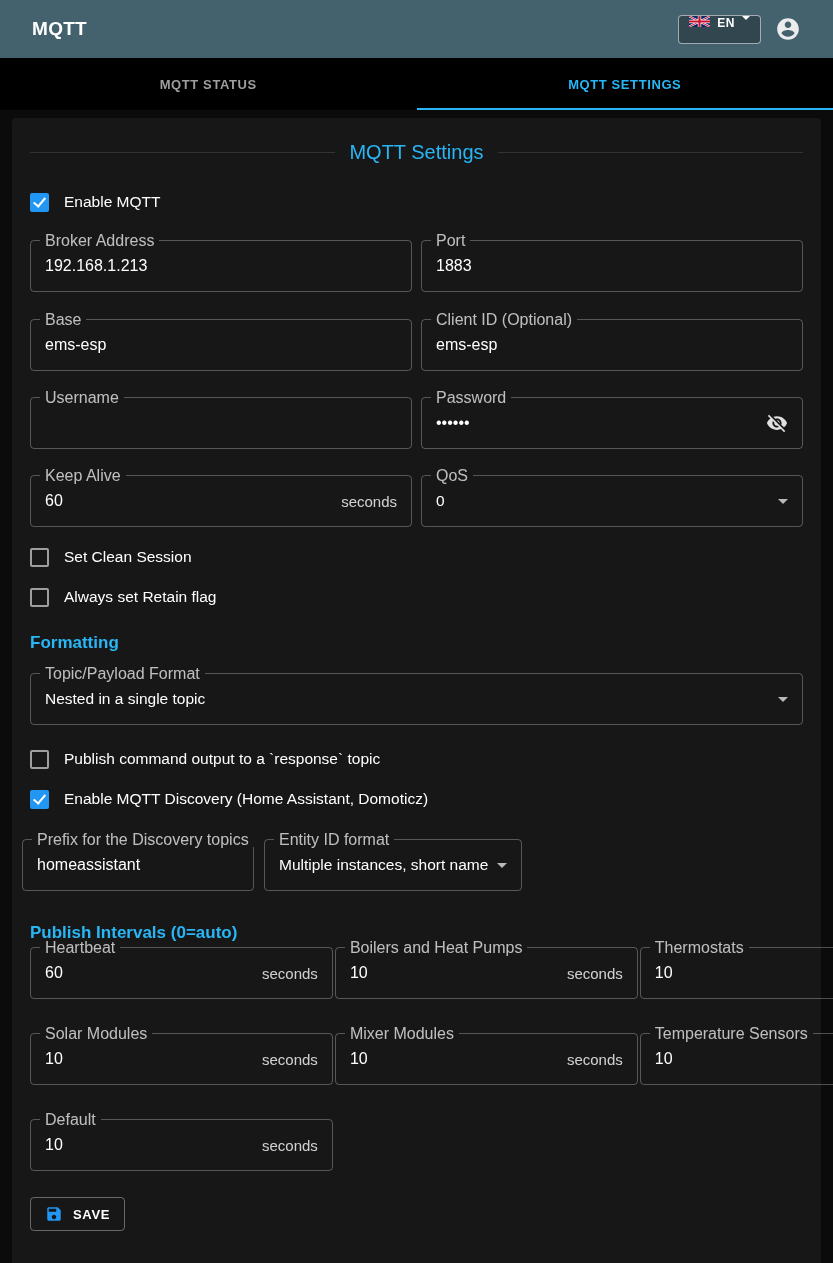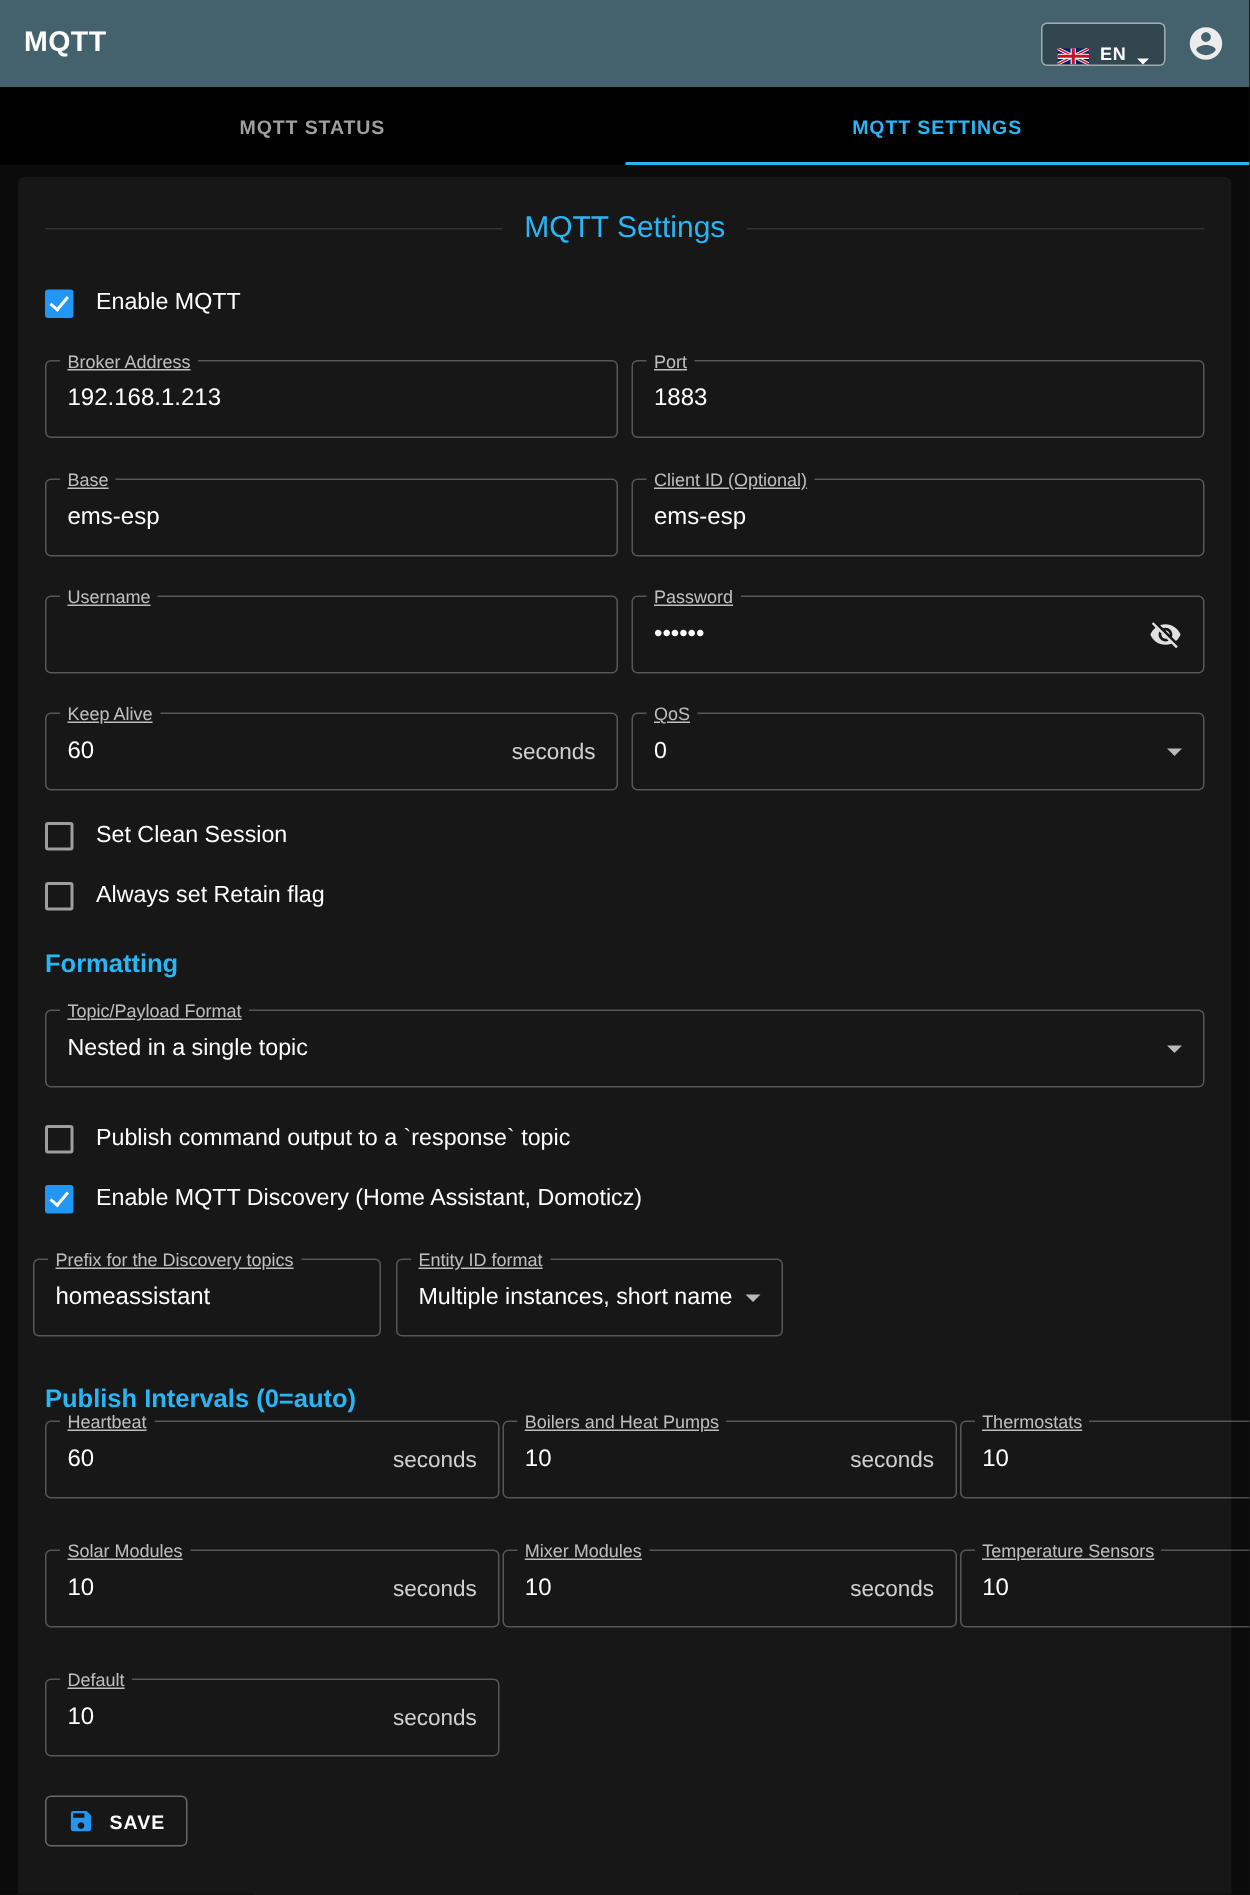--- a/index.html
+++ b/index.html
@@ -3,24 +3,24 @@
 <meta charset="utf-8">
 <style>
   * { box-sizing: border-box; margin: 0; padding: 0; }
   html, body { background: var(--page_bg, #0b0b0b); }
   body {
     width: 833px; min-height: 1263px;
     font-family: "Liberation Sans", sans-serif;
     color: #fff;
   }
   
-  .appbar { height: 58px; background: var(--appbar_bg, #44626e); display: flex; align-items: center; padding: 0 16px; }
+  .appbar { height: 58px; background: var(--appbar_bg, #44626e); display: flex; align-items: center; padding: 0 32px; }
   .app-title { font-size: 19px; font-weight: 700; letter-spacing: .3px; color: #fff; }
   .appbar-spacer { flex: 1; }
-  .lang-btn { display: flex; align-items: flex-end; gap: 7px; height: 29px; padding: 0 10px;
+  .lang-btn { display: flex; align-items: flex-start; gap: 7px; height: 29px; padding: 0 10px;
     background: rgba(0,0,0,0.28); border: 1px solid rgba(255,255,255,0.55); border-radius: 4px;
     color: #fff; cursor: pointer; font-family: inherit; }
   .lang-label { font-size: 12px; font-weight: 700; letter-spacing: .5px; }
   .caret-down { width: 0; height: 0; border-left: 4px solid transparent; border-right: 4px solid transparent; border-top: 4px solid #fff; }
   .account-btn { background: none; border: 0; padding: 0; margin-left: 14px; cursor: pointer; display: flex; }
   
   .tabbar { height: 52px; background: #000; display: flex; position: relative; }
   .tab { flex: 1; display: flex; align-items: center; justify-content: center;
     font-size: 13px; font-weight: 700; letter-spacing: .6px; color: #9e9e9e; cursor: pointer; text-transform: uppercase; }
   .tab.active { color: var(--accent, #29b6f6); }
@@ -38,22 +38,22 @@
   .cb.unchecked { border: 2px solid #9e9e9e; background: transparent; }
   .cb.checked { background: var(--checkbox, #2196f3); }
   .cb.checked::after { content: ""; position: absolute; left: 6px; top: 2px; width: 5px; height: 10px;
     border: solid #fff; border-width: 0 2px 2px 0; transform: rotate(40deg); }
   .cblabel { font-size: 15.5px; color: #fff; text-align: center; }
   
   .row2 { display: grid; grid-template-columns: 1fr 1fr; column-gap: 9px; margin-bottom: 26px; }
   .row3 { display: grid; grid-template-columns: 1fr 1fr 1fr; gap: 34px 2px; margin-bottom: 26px; }
   .field { position: relative; height: 52px; border: 1px solid rgba(255,255,255,0.28); border-radius: 4px;
     display: flex; align-items: center; padding: 0 14px; }
-  .flabel { position: absolute; top: -7px; left: 9px; padding: 0 5px; font-size: 12px; line-height: 14px;
-    color: rgba(255,255,255,0.72); background: var(--card_bg, #171717); white-space: nowrap; text-decoration: underline; }
+  .flabel { position: absolute; top: -7px; left: 9px; padding: 0 5px; font-size: 16px; line-height: 14px;
+    color: rgba(255,255,255,0.72); background: var(--card_bg, #171717); white-space: nowrap; }
   .field input { flex: 1; min-width: 0; background: transparent; border: 0; outline: 0;
     color: #fff; font-size: 16px; font-family: inherit; padding: 0; }
   .suffix { color: rgba(255,255,255,0.8); font-size: 15px; margin-left: 10px; white-space: nowrap; }
   .field.select { cursor: pointer; }
   .field.select .value { flex: 1; font-size: 15.5px; color: #fff; white-space: nowrap; overflow: hidden; }
   .sel-caret { width: 0; height: 0; border-left: 5px solid transparent; border-right: 5px solid transparent;
     border-top: 5px solid rgba(255,255,255,0.7); margin-left: 8px; flex: 0 0 auto; }
   .eye-btn { background: none; border: 0; padding: 0; margin-left: 8px; cursor: pointer; display: flex; }
   .mb16 { margin-bottom: 16px; }
   .mb22 { margin-bottom: 22px; }

